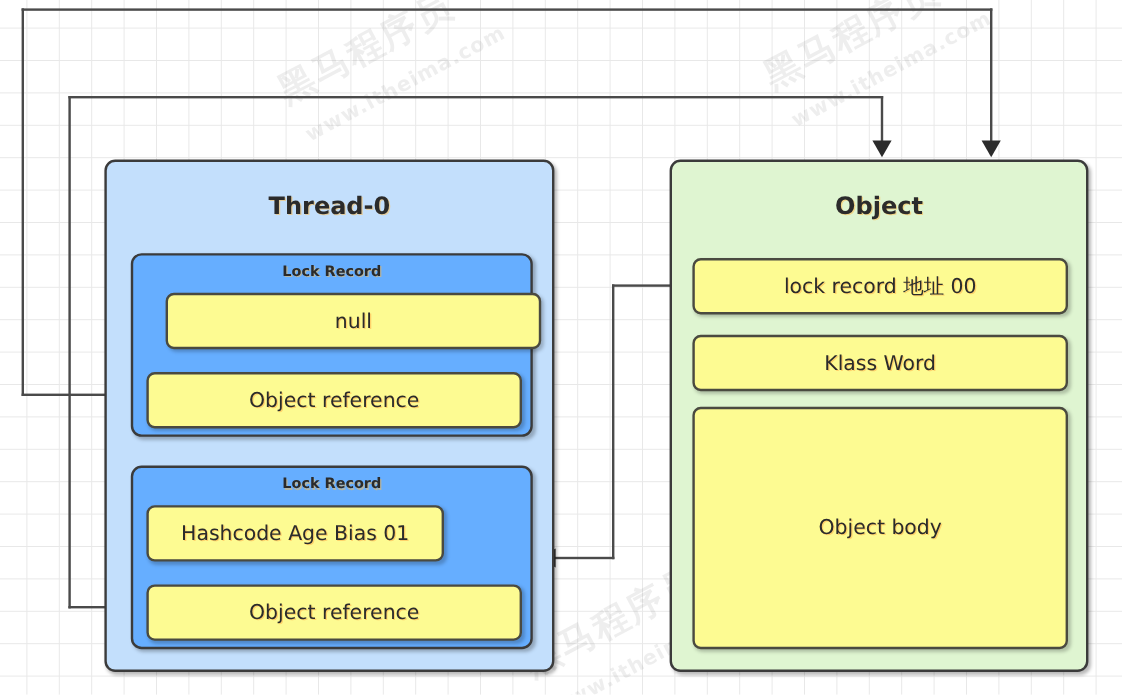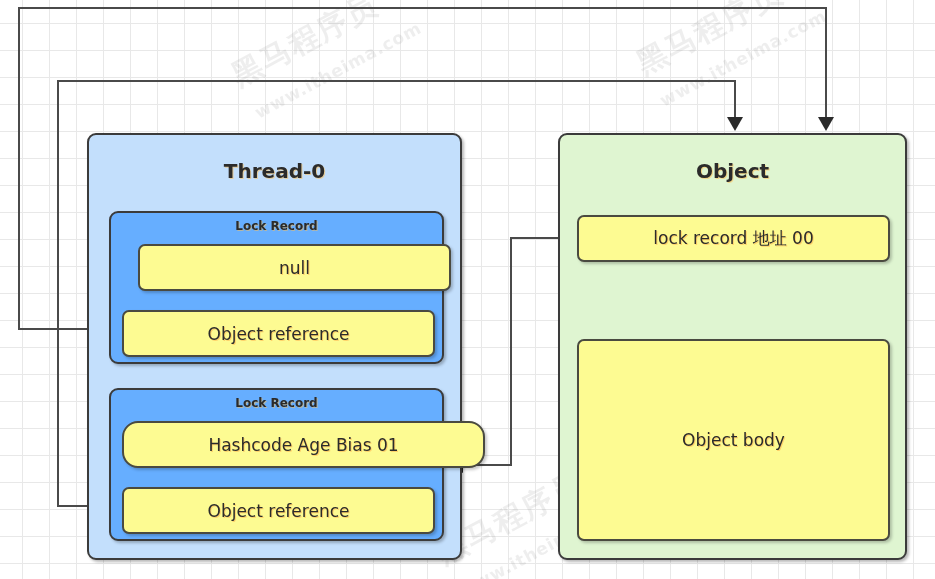--- a/index.html
+++ b/index.html
@@ -174,24 +174,25 @@
     <div class="box-title">Thread-0</div>
 
     <div class="lock-record" style="left:20px;top:76px;width:335px;height:153px;">
       <div class="lr-title">Lock Record</div>
       <div class="yellow" style="left:11px;top:31px;width:313px;height:47px;margin-left:16px;">null</div>
       <div class="yellow" style="left:11px;top:97px;width:313px;height:47px;">Object reference</div>
     </div>
 
     <div class="lock-record" style="left:20px;top:253px;width:335px;height:153px;">
       <div class="lr-title">Lock Record</div>
-      <div class="yellow" style="left:11px;top:31px;width:363px;height:47px;border-radius:16px;">Hashcode Age Bias 01</div>
+      <div class="yellow" style="left:11px;top:31px;width:248px;height:47px;">Hashcode Age Bias 01</div>
       <div class="yellow" style="left:11px;top:97px;width:313px;height:47px;">Object reference</div>
     </div>
   </div>
 
   <div class="object-box">
     <div class="box-title">Object</div>
     <div class="yellow" style="left:17px;top:80px;width:313px;height:47px;">lock record 地址 00</div>
+    <div class="yellow" style="left:17px;top:144px;width:313px;height:47px;">Klass Word</div>
     <div class="yellow" style="left:17px;top:204px;width:313px;height:202px;text-align:right;">Object body</div>
   </div>
 
 </div>
 
 </body></html>

